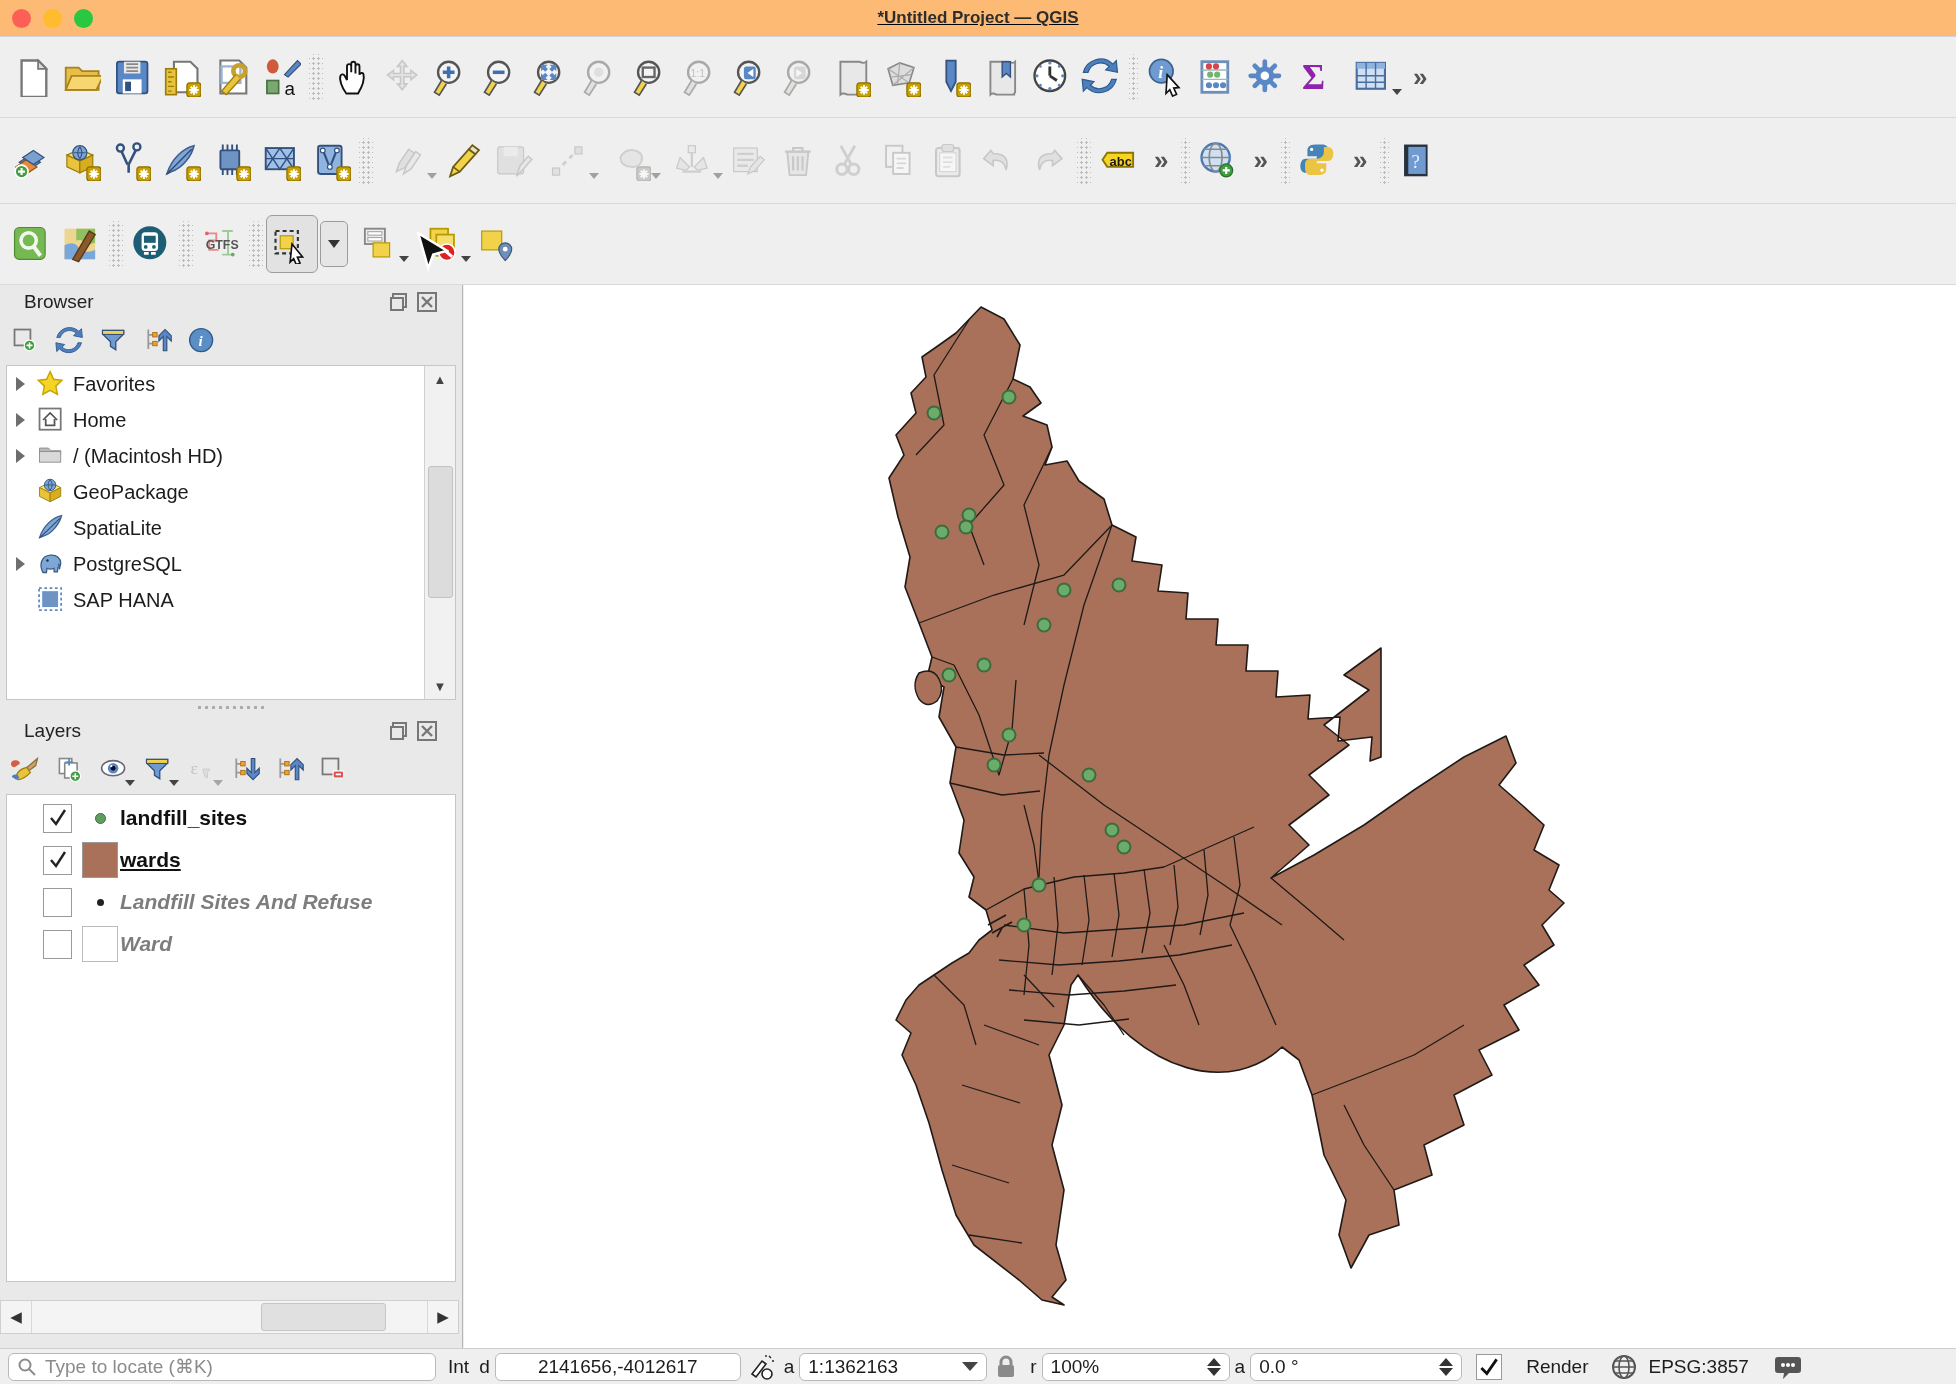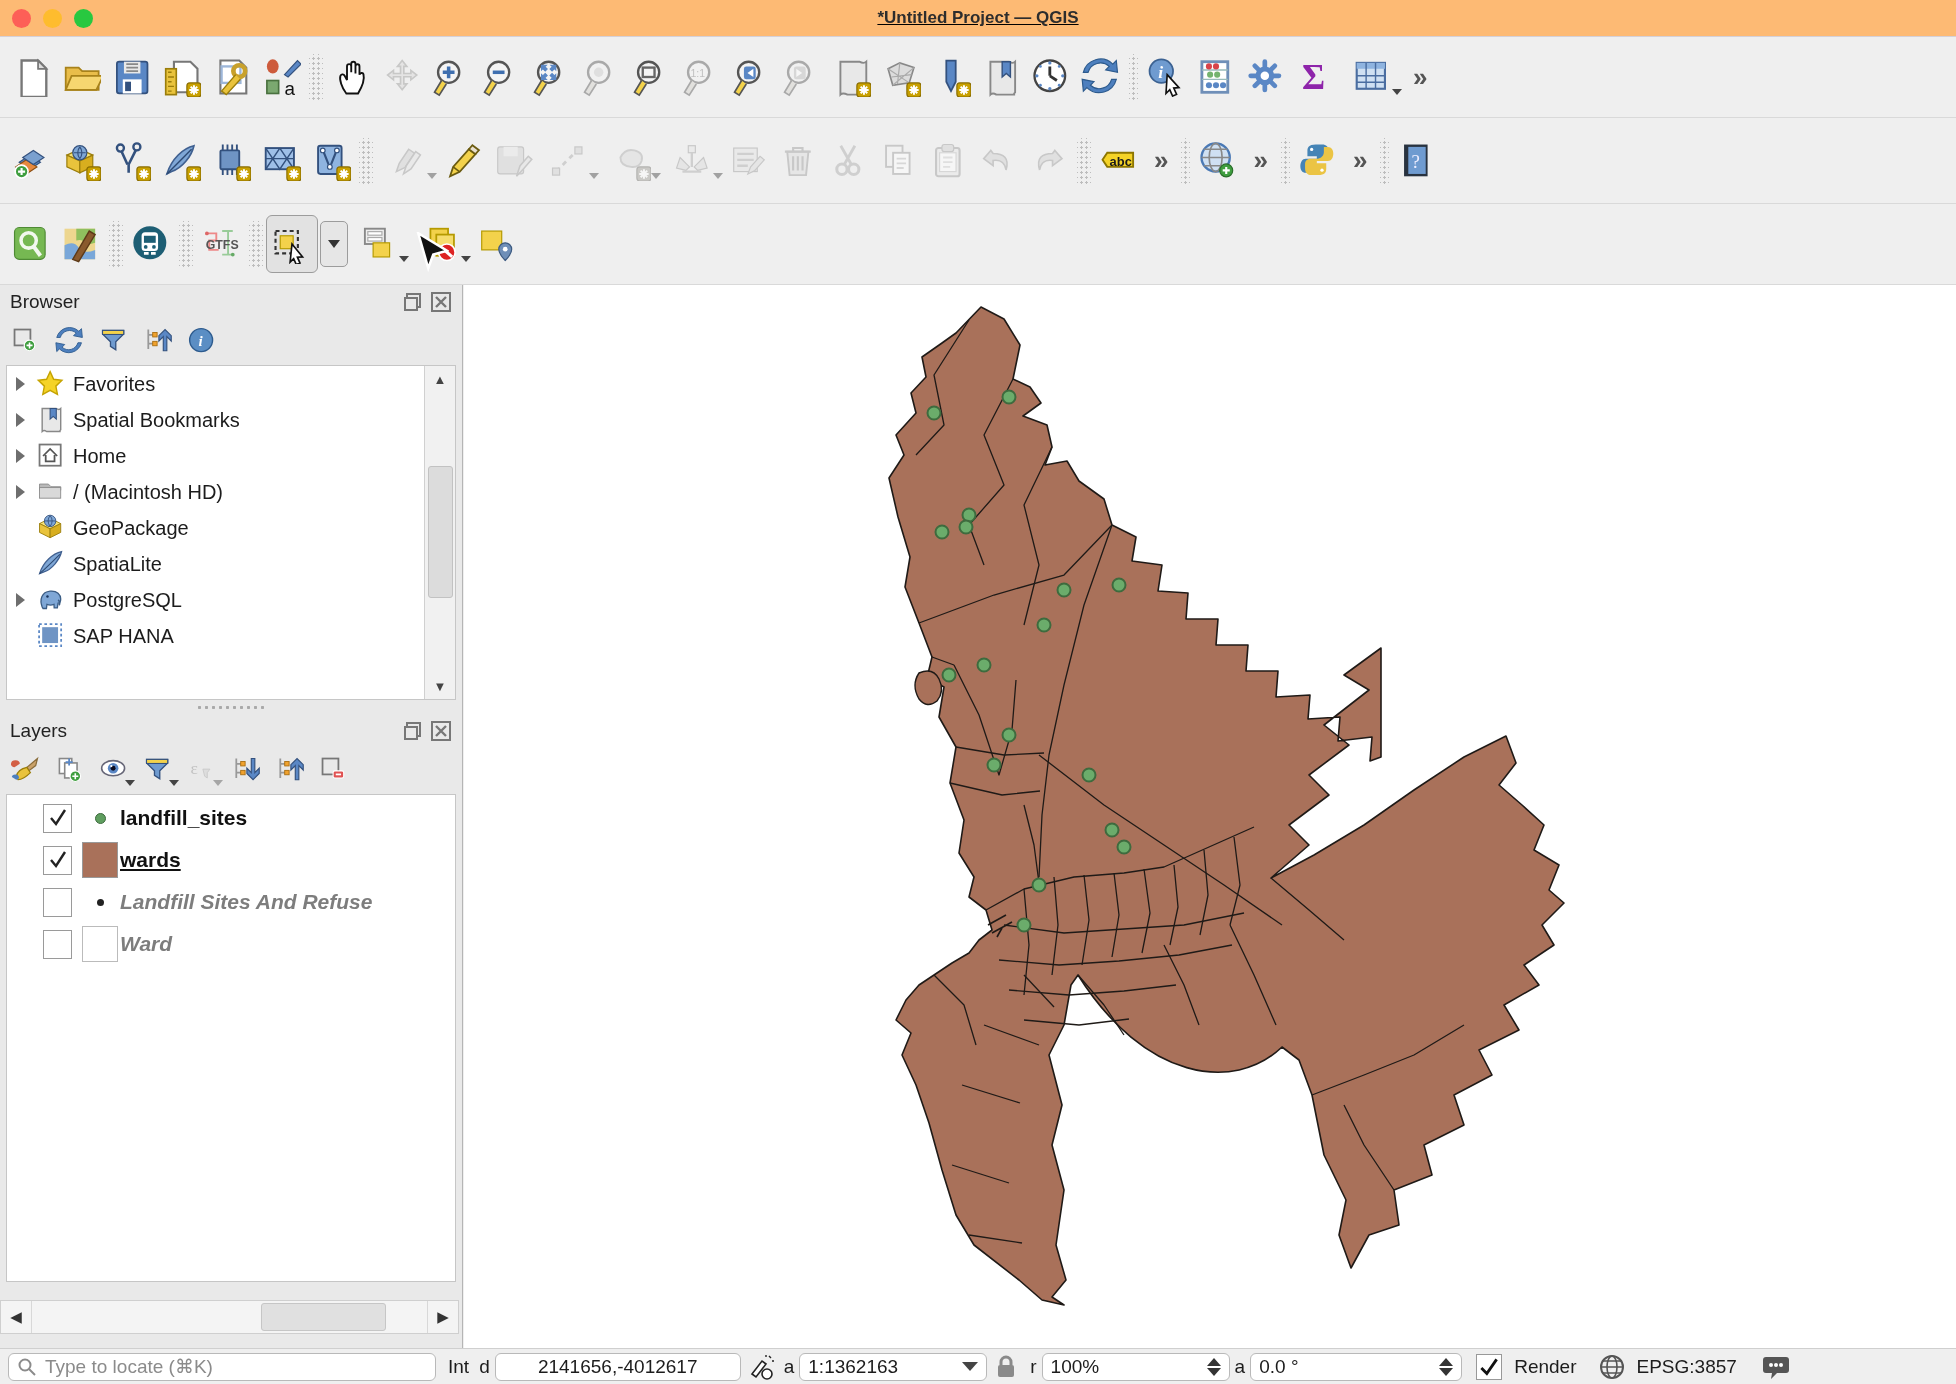--- a/index.html
+++ b/index.html
@@ -31,21 +31,21 @@
     background-image:radial-gradient(#bdbdbd 1.2px,transparent 1.3px);background-size:5px 5px;background-position:2px 2px;}
   .tsep.narrow{width:9px;}
   .chev{font-size:26px;color:#555;padding:0 10px;flex:0 0 auto;font-weight:bold;}
   .caretbtn{width:26px;height:44px;border:1px solid #9c9c9c;border-radius:5px;background:#e6e6e6;margin-left:2px;
     display:flex;align-items:center;justify-content:center;}
   .caretbtn:after{content:"";width:0;height:0;border-left:6px solid transparent;border-right:6px solid transparent;border-top:8px solid #333;}
 
   
   #main{position:absolute;left:0;top:285px;width:100%;height:1063px;}
   #dock{position:absolute;left:0;top:0;width:463px;height:100%;background:#e9e9e9;border-right:1px solid #b5b5b5;box-sizing:border-box;}
-  .panel-title{height:34px;display:flex;align-items:center;padding:0 10px;text-align:right;}
+  .panel-title{height:34px;display:flex;align-items:center;padding:0 24px;text-align:right;}
   .panel-title .pt{font-size:19px;color:#222;}
   .pt-btns{margin-left:auto;display:flex;gap:6px;}
   .pt-btn{width:22px;height:22px;}
   .panel-tools{height:44px;display:flex;align-items:center;gap:8px;padding:0 8px;}
   .ptool{position:relative;width:36px;height:36px;display:flex;align-items:center;justify-content:center;}
   .ptool svg{width:30px;height:30px;}
   .ptool.disabled{opacity:.4;filter:grayscale(90%);}
   .ptool .caret{position:absolute;right:-3px;bottom:2px;width:0;height:0;border-left:5px solid transparent;
     border-right:5px solid transparent;border-top:6px solid #444;}
 
@@ -94,21 +94,21 @@
     padding:0 8px;box-sizing:border-box;flex:0 0 auto;}
   #locate{width:428px;color:#8b8b8b;gap:8px;}
   #locate svg{width:20px;height:20px;flex:0 0 auto;}
   .sfrag{margin:0 5px;flex:0 0 auto;}
   .sico{width:30px;height:30px;flex:0 0 auto;margin:0 4px;}
   .spin-arrows{margin-left:auto;display:flex;flex-direction:column;gap:2px;padding-left:8px;}
   .spin-arrows i{width:0;height:0;border-left:7px solid transparent;border-right:7px solid transparent;}
   .spin-arrows .up{border-bottom:8px solid #333;}
   .spin-arrows .dn{border-top:8px solid #333;}
   .combo-caret{margin-left:auto;width:0;height:0;border-left:8px solid transparent;border-right:8px solid transparent;border-top:9px solid #444;}
-  #render-wrap{display:flex;align-items:center;gap:12px;margin-left:14px;flex:0 0 auto;}
+  #render-wrap{display:flex;align-items:center;gap:24px;margin-left:14px;flex:0 0 auto;}
   #render-check{width:24px;height:24px;border:1px solid #999;background:#fff;display:flex;align-items:center;justify-content:center;}
   #crs-wrap{display:flex;align-items:center;gap:6px;margin-left:16px;flex:0 0 auto;}
 </style>
 </head>
 <body>
 
 <div id="window">
 
   <div id="titlebar">
     <div class="tl-dots">
@@ -668,32 +668,20 @@
           <div class="trow">
             <span class="texp">
               <span class="tri"></span>
             </span>
             <span class="ticon">
               <svg viewBox="0 0 34 34">
                 <path d="M16 3 l4 8.6 9.4 1.2 -6.9 6.6 1.8 9.3 -8.3-4.6 -8.3 4.6 1.8-9.3 -6.9-6.6 9.4-1.2z" fill="#f5d327" stroke="#c5a300" stroke-width="1.6"></path>
               </svg>
             </span>
             <span class="tlabel">Favorites</span>
-          </div>
-          <div class="trow">
-            <span class="texp">
-              <span class="tri"></span>
-            </span>
-            <span class="ticon">
-              <svg viewBox="0 0 34 34">
-                <path d="M7 4 h16 q3 2 5 0 v24 q-2 2 0 2 h-16 q-3-2-5 0 z" fill="#e8e8e8" stroke="#888" stroke-width="1.6"></path>
-                <path d="M16 4 h7 v12 l-3.5-3 -3.5 3 z" fill="#5a87c5" stroke="#33517e" stroke-width="1.2"></path>
-              </svg>
-            </span>
-            <span class="tlabel">Spatial Bookmarks</span>
           </div>
           <div class="trow">
             <span class="texp">
               <span class="tri"></span>
             </span>
             <span class="ticon">
               <svg viewBox="0 0 34 34">
                 <rect x="4" y="4" width="24" height="24" fill="#fff" stroke="#777" stroke-width="2"></rect>
                 <path d="M8 17 L16 9 l8 8 M11 16 v7 h10 v-7" fill="none" stroke="#555" stroke-width="2"></path>
               </svg>

